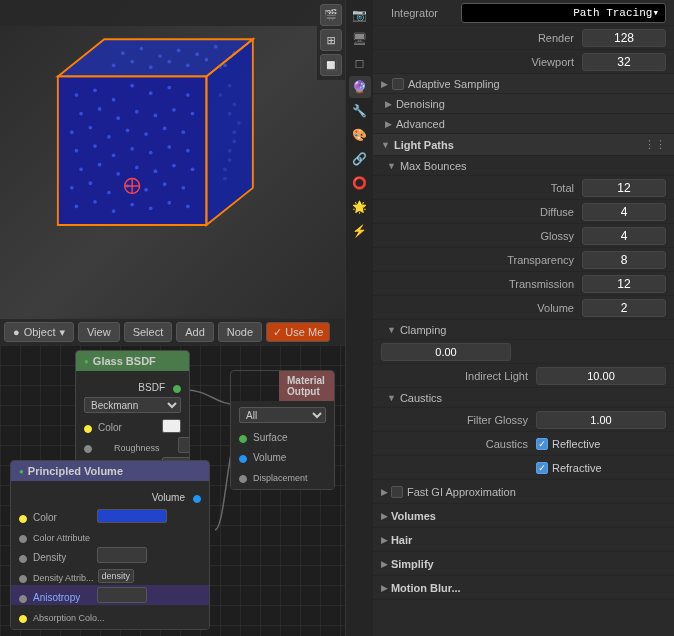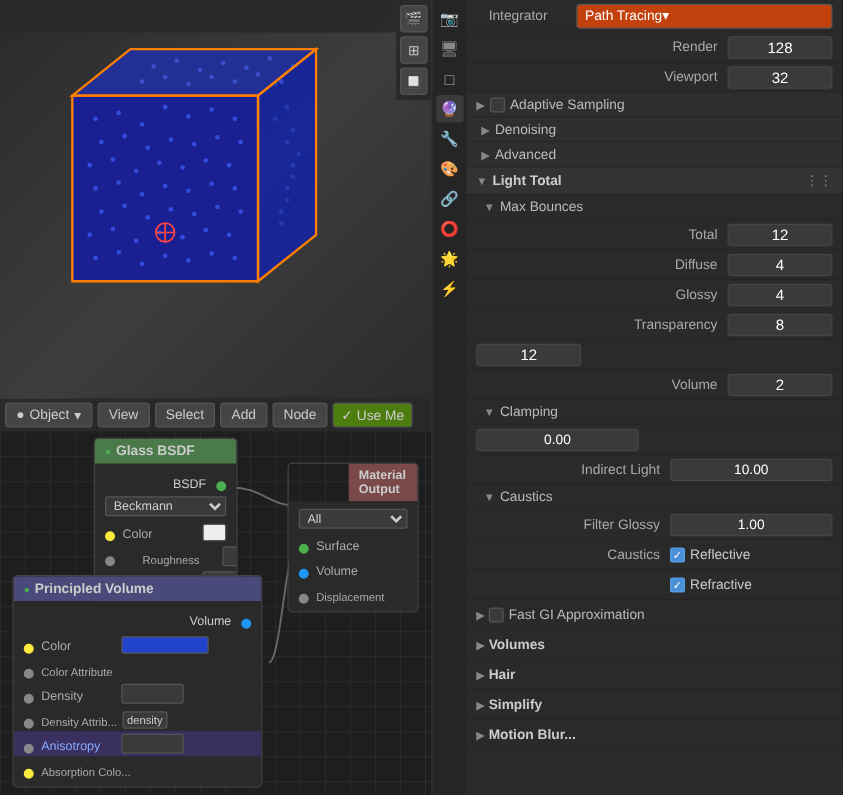--- a/index.html
+++ b/index.html
@@ -69,21 +69,21 @@
       padding: 2px 8px;
       color: #ccc;
       font-size: 11px;
       cursor: pointer;
       height: 20px;
       display: flex;
       align-items: center;
       gap: 4px;
     }
     .use-me-btn {
-      background: #4d7c0f;
+      background: #c2410c;
       border: 1px solid #555;
       border-radius: 3px;
       padding: 2px 6px;
       color: #ccc;
       font-size: 11px;
       cursor: pointer;
       height: 20px;
       display: flex;
       align-items: center;
     }
@@ -338,31 +338,32 @@
     }
     .integrator-label {
       width: 80px;
       color: #aaa;
       font-size: 11px;
       text-align: right;
       padding-right: 23px;
     }
     .integrator-dropdown {
       flex: 1;
-      background: #c2410c;
+      background: #000000;
       border: 1px solid #555;
       border-radius: 3px;
       color: #fff;
       font-size: 11px;
       padding: 2px 6px;
       height: 20px;
       display: flex;
       align-items: center;
-      justify-content: flex-start;
+      justify-content: flex-end;
       cursor: pointer;
+      font-family: Liberation Mono, monospace;
     }
 
     .subsec-header {
       display: flex;
       align-items: center;
       padding: 2px 12px;
       height: 20px;
       cursor: pointer;
       border-bottom: 1px solid #252525;
     }
@@ -730,21 +731,21 @@
       <span class="subsec-title">Denoising</span>
     </div>
 
     <div class="subsec-header" style="background:#2e2e2e;">
       <span class="section-arrow">▶</span>
       <span class="subsec-title">Advanced</span>
     </div>
 
     <div class="section-header" style="background:#333;">
       <span class="section-arrow">▼</span>
-      <span class="section-title">Light Total</span>
+      <span class="section-title">Light Paths</span>
       <div class="section-menu-icon">⋮⋮</div>
     </div>
 
     <div class="subsec-header" style="padding-left:14px;">
       <span class="section-arrow">▼</span>
       <span class="subsec-title">Max Bounces</span>
     </div>
 
     <div class="prop-row">
       <span class="prop-label">Total</span>
@@ -768,20 +769,21 @@
     </div>
 
     <div class="prop-row">
       <span class="prop-label">Transparency</span>
       <div class="prop-value">
           <span>8</span>
         </div>
     </div>
 
     <div class="prop-row">
+      <span class="prop-label">Transmission</span>
       <div class="prop-value">
           <span>12</span>
         </div>
     </div>
 
     <div class="prop-row">
       <span class="prop-label">Volume</span>
       <div class="prop-value">
           <span>2</span>
         </div>

